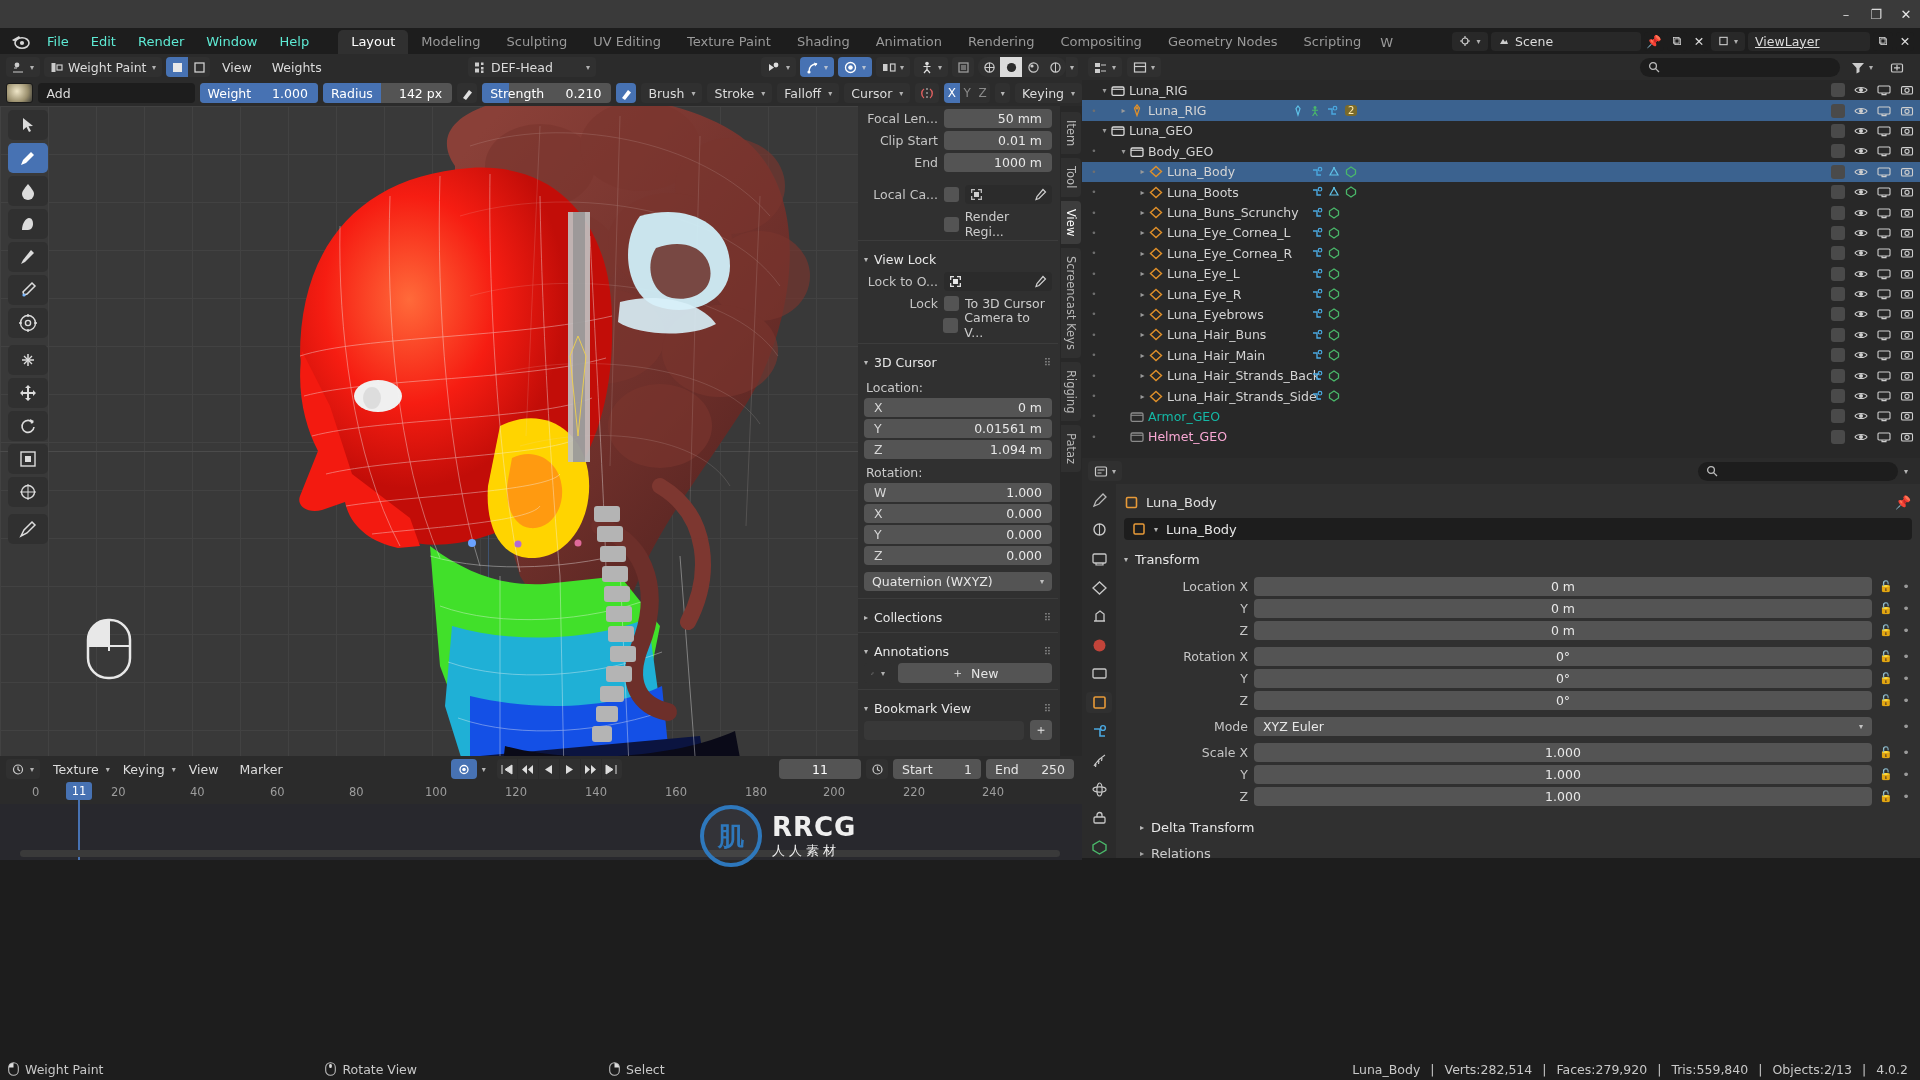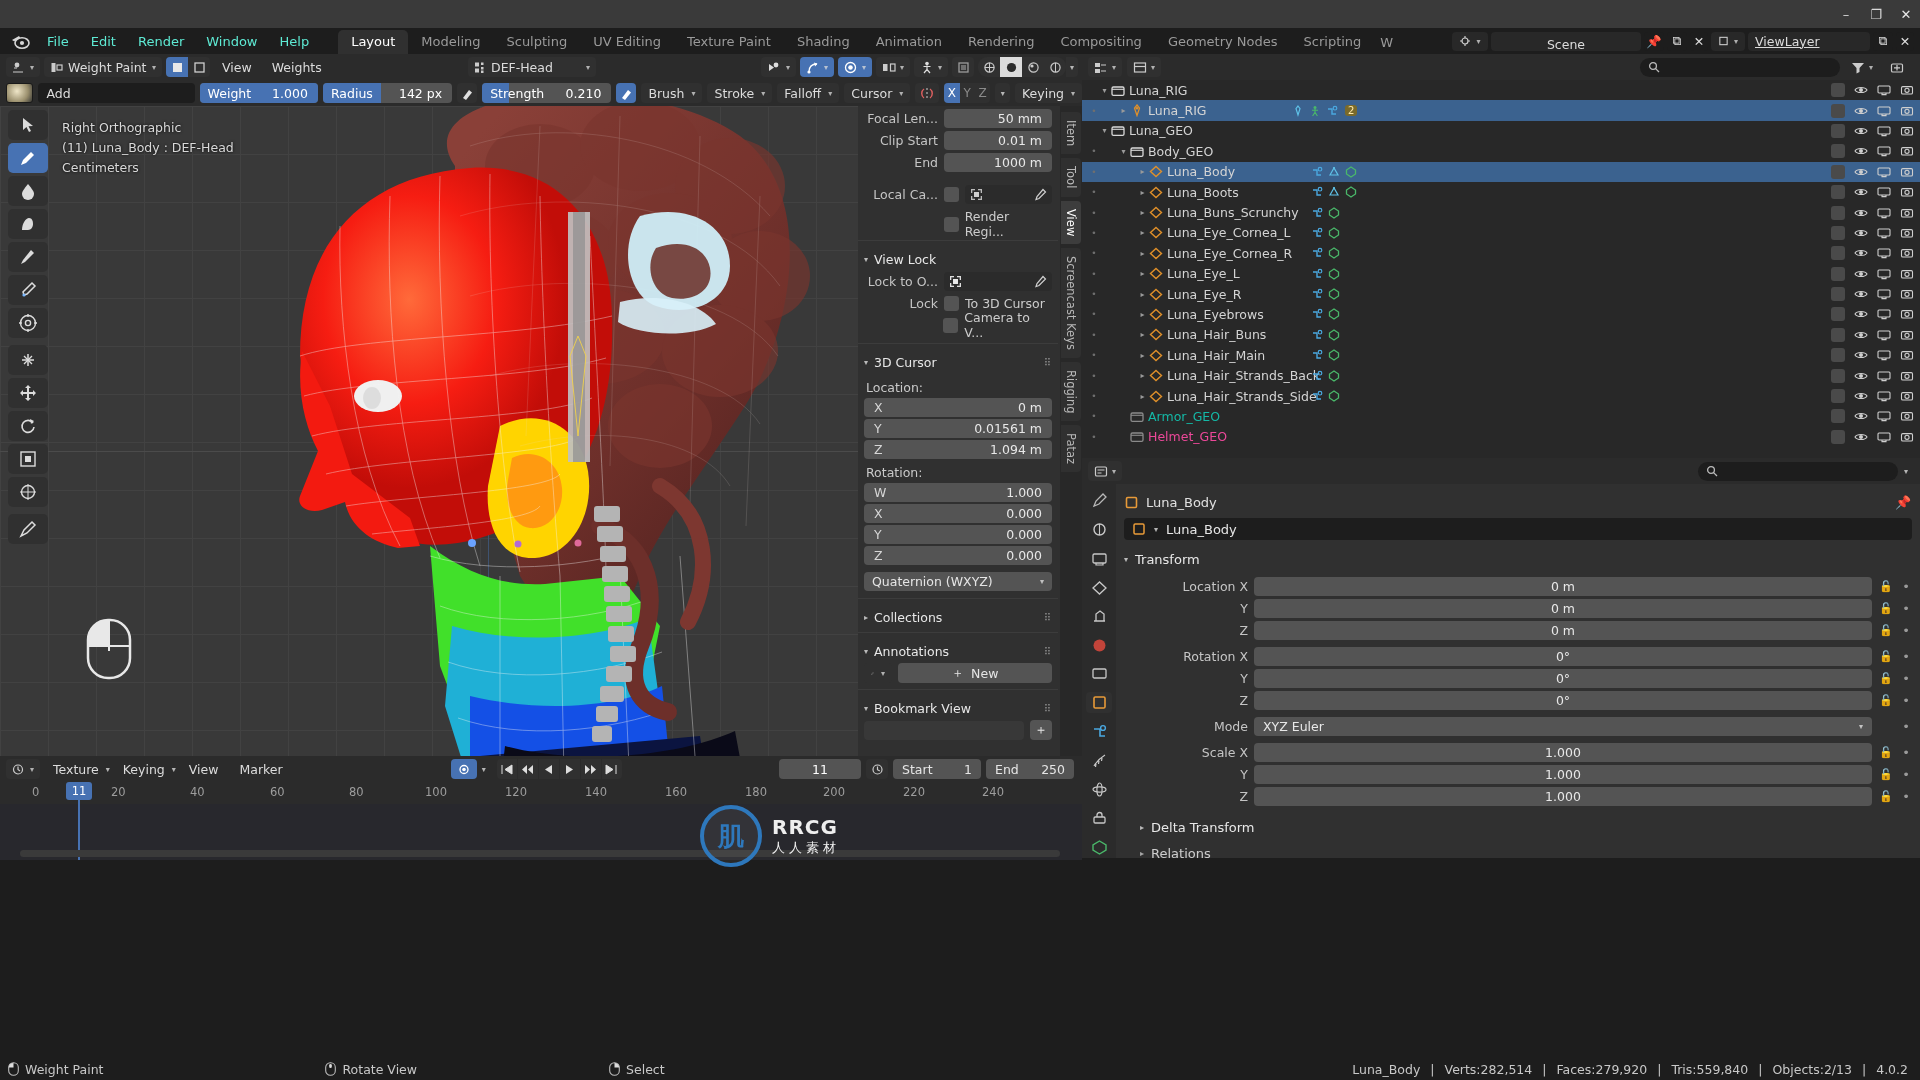--- a/index.html
+++ b/index.html
@@ -169,21 +169,21 @@
   .sb-item { display:flex; align-items:center; gap:6px; }
   .sb-right { margin-left:auto; display:flex; align-items:center; gap:0; color:#c8c8c8;}
   .sb-right span { padding:0 5px; }
 
   
   .wm { position:absolute; left:700px; top:805px; display:flex; align-items:center; gap:10px; opacity:.92;}
   .wm-circle { width:62px; height:62px; border-radius:50%; border:4px solid #2f7fc9;
      display:flex; align-items:center; justify-content:center; color:#2f7fc9; font-weight:bold; font-size:26px;
      background:rgba(255,255,255,.06);}
   .wm-txt { color:#fff; }
-  .wm-txt .a { font-size:20px; font-weight:bold; letter-spacing:1px;}
+  .wm-txt .a { font-size:26px; font-weight:bold; letter-spacing:1px;}
   .wm-txt .b { font-size:13px; letter-spacing:4px;}
   svg { display:block; }
 </style>
 </head>
 <body>
 
 <div class="app">
 
   <div class="titlebar">
     <div class="winbtns">
@@ -223,21 +223,21 @@
   </div>
 
   <div class="scenebar" style="top:28px;height:26px;">
     <div class="pill" style="width:36px;justify-content:center;">
       <svg width="12" height="12" viewBox="0 0 12 12">
           <circle cx="6" cy="6" r="3" fill="none" stroke="#ccc" stroke-width="1.2"></circle>
           <path d="M6 1v2M6 9v2M1 6h2M9 6h2" stroke="#ccc" stroke-width="1.2"></path>
         </svg>
       <span class="chev">▾</span>
     </div>
-    <div class="pill" style="width:150px;flex-direction:column;">
+    <div class="pill" style="width:150px;">
       <svg width="12" height="12" viewBox="0 0 12 12">
           <path d="M2 9l3-5 2 3 1.5-2L10 9z" fill="#ccc"></path>
         </svg>
       <span>Scene</span>
     </div>
     <div class="pill dark" style="width:20px;justify-content:center;">📌</div>
     <div class="pill dark" style="width:20px;justify-content:center;">⧉</div>
     <div class="pill dark" style="width:18px;justify-content:center;">✕</div>
     <div class="pill" style="width:34px;justify-content:center;">
       <svg width="12" height="12" viewBox="0 0 12 12">
@@ -568,25 +568,20 @@
           <path d="M593 740 l10 10 M603 740 l-10 10"></path>
             <path d="M655 738 l10 10 M665 738 l-10 10"></path>
         </g>
         <path d="M470 690 L718 690" stroke="#bdbdbd" stroke-width="1" opacity=".7"></path>
         <circle cx="472" cy="437" r="4" fill="#6aa2ff"></circle>
         <circle cx="518" cy="438" r="3.5" fill="#b36ad6"></circle>
         <circle cx="578" cy="437" r="3.5" fill="#e06a9a"></circle>
       </g>
     </svg>
 
-    <div class="vp-text">
-      <div>Right Orthographic</div>
-      <div>(11) Luna_Body : DEF-Head</div>
-      <div>Centimeters</div>
-    </div>
 
     <div class="toolbar-left" style="top:4px">
       <div class="tbtn" style="height:30px">
           <svg width="18" height="18" viewBox="0 0 18 18">
             <path d="M4 2 L4 14 L7.5 11 L10 16 L12 15 L9.5 10.3 L14 10 Z" fill="#dcdcdc"></path>
           </svg>
         </div>
       <div class="tbtn active" style="height:30px">
           <svg width="18" height="18" viewBox="0 0 18 18">
             <path d="M2 16 L4 11 L12 3 L15 6 L7 14 Z" fill="#fff"></path>
@@ -1707,21 +1702,21 @@
         <div class="ol-row">
           <span class="disc" style="left:8px">•</span>
           <span style="width:35px"></span>
           <span class="arw"></span>
           <span style="display:flex;align-items:center">
             <svg width="14" height="13" viewBox="0 0 14 13">
               <rect x="1" y="3" width="12" height="8.4" rx="1.4" fill="none" stroke="#8a8a8a" stroke-width="1.3"></rect>
               <path d="M1 5.3h12" stroke="#8a8a8a" stroke-width="1.1"></path>
             </svg>
           </span>
-          <span class="nm" style="color:#ec4899">Helmet_GEO</span>
+          <span class="nm" style="color:#f9a8d4">Helmet_GEO</span>
           <span class="ol-mid" style="left:210px"></span>
           <span class="ol-icons">
             <span style="width:14px;height:14px;background:#4a4a4a;border-radius:3px;display:inline-block"></span>
             <span>
               <svg width="14" height="12" viewBox="0 0 14 12">
                 <path d="M1 6 C3 2.6 11 2.6 13 6 C11 9.4 3 9.4 1 6Z" fill="none" stroke="#cfcfcf" stroke-width="1.1"></path>
                 <circle cx="7" cy="6" r="2" fill="#cfcfcf"></circle>
               </svg>
             </span>
             <span>

